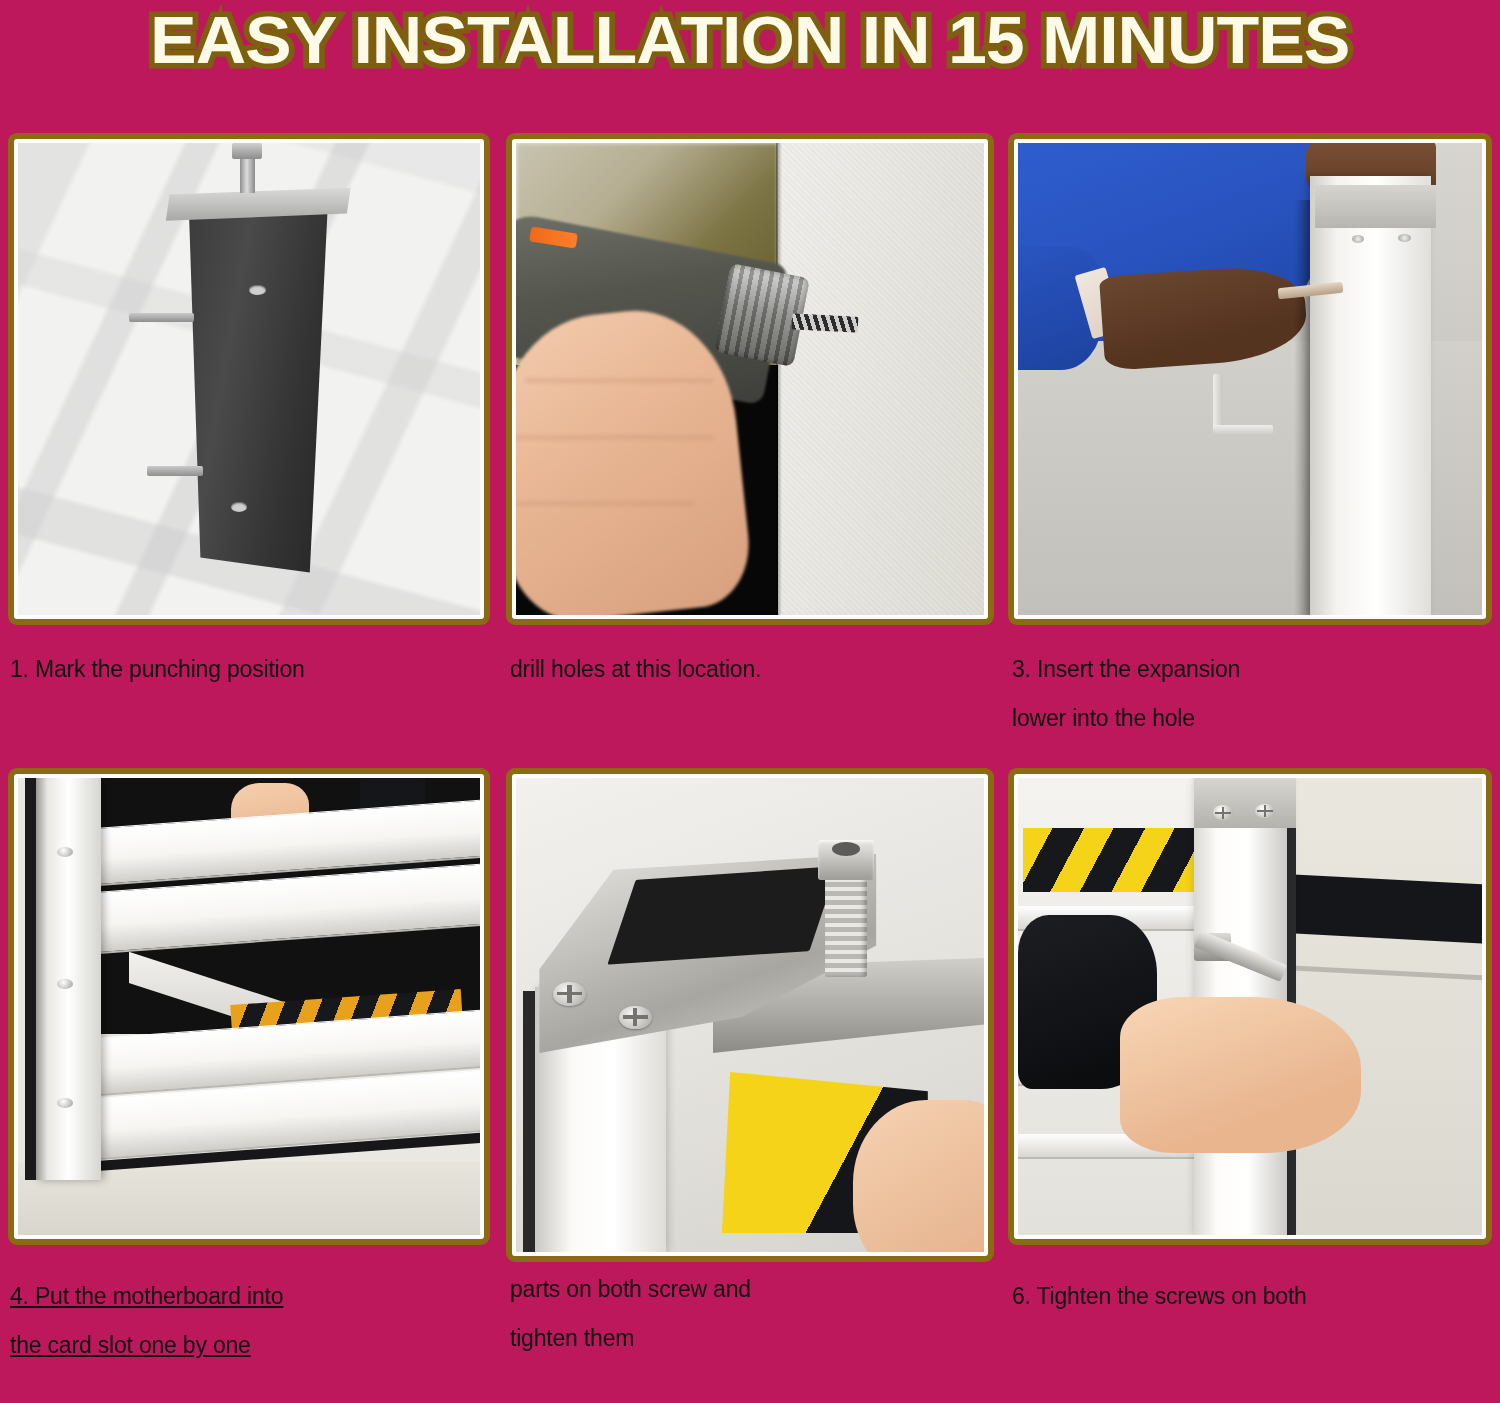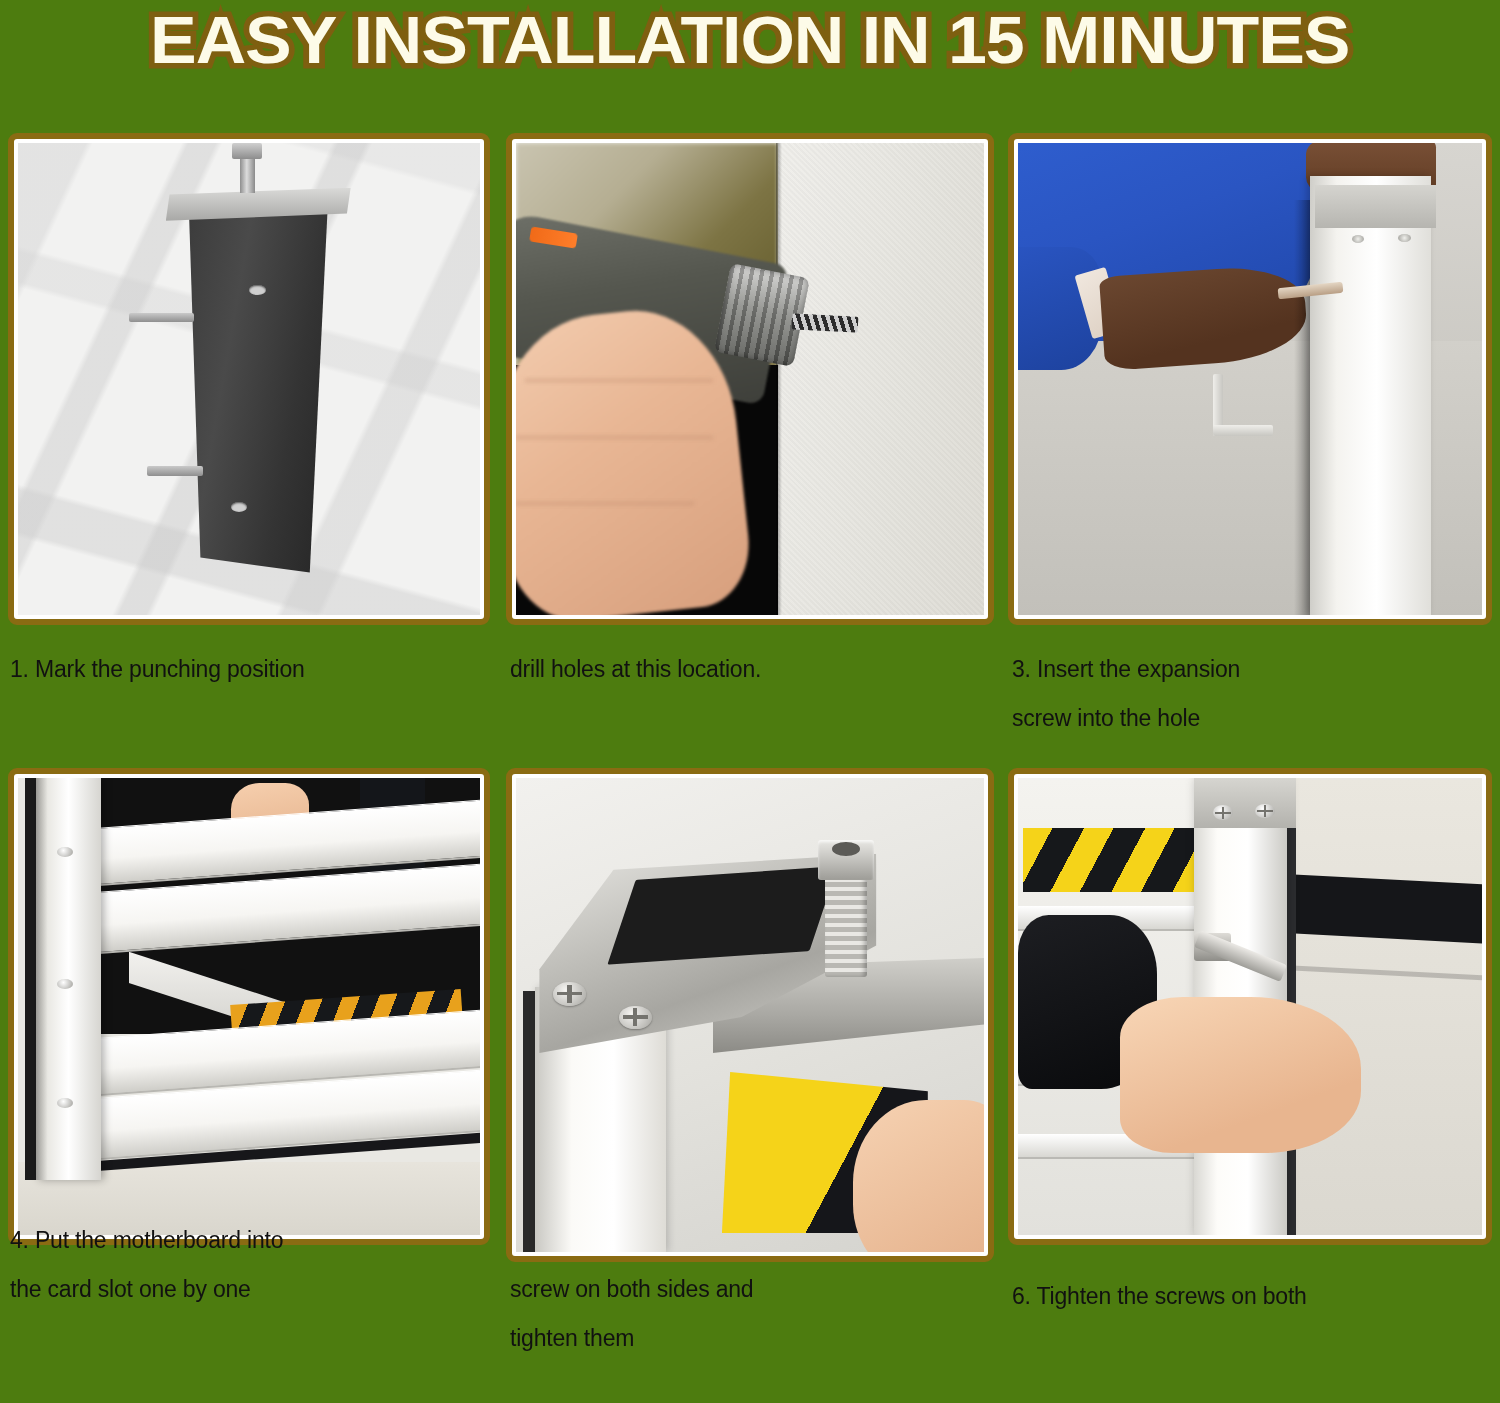--- a/index.html
+++ b/index.html
@@ -3,21 +3,21 @@
 <meta charset="utf-8">
 <style>
   html,body{margin:0;padding:0;}
   body{
     width:1500px;height:1403px;
     background:#ffffff;
     font-family:"Liberation Sans", sans-serif;
     overflow:hidden;
     position:relative;
   }
-  #page{position:relative;width:1500px;height:1403px;background:#4d7c0f;}
+  #page{position:relative;width:1500px;height:1403px;background:#be185d;}
 
   
   .title-bar{
     position:absolute;left:0;top:0;width:1500px;height:100px;
     display:flex;align-items:flex-start;justify-content:center;
   }
   .title-text{
     margin-top:2px;
     font-family:"Liberation Sans", sans-serif;
     font-weight:bold;
@@ -340,21 +340,21 @@
           <div class="p3-tool"></div>
           <div class="p3-key">
               <div class="v"></div>
               <div class="h"></div>
             </div>
         </div>
       </div>
     </div>
     <div class="caption" style="left:1012px;top:645px;width:486px;">
       <span class="ln">3. Insert the expansion</span>
-      <span class="ln">screw into the hole</span>
+      <span class="ln">lower into the hole</span>
     </div>
 
     <div class="cell" style="left:8px;top:768px;width:482px;height:477px;">
       <div class="frame" style="width:482px;height:477px;">
         <div class="photo">
           <div class="p4-bg"></div>
           <div class="p4-dark"></div>
           <div class="p4-floor"></div>
           <div class="p4-leg"></div>
           <div class="p4-hand"></div>
@@ -366,21 +366,21 @@
           <div class="p4-board b4"></div>
           <div class="p4-baseline"></div>
           <div class="p4-postdark"></div>
           <div class="p4-post"></div>
           <div class="p4-postscrew a"></div>
           <div class="p4-postscrew b"></div>
           <div class="p4-postscrew c"></div>
         </div>
       </div>
     </div>
-    <div class="caption" style="left:10px;top:1216px;width:480px;">
+    <div class="caption" style="left:10px;top:1272px;width:480px;text-decoration:underline;">
       <span class="ln">4. Put the motherboard into</span>
       <span class="ln">the card slot one by one</span>
     </div>
 
     <div class="cell" style="left:506px;top:768px;width:488px;height:494px;">
       <div class="frame" style="width:488px;height:494px;">
         <div class="photo">
           <div class="p5-bg"></div>
           <div class="p5-hazard"></div>
           <div class="p5-hand"></div>
@@ -397,21 +397,21 @@
               <div class="cross2"></div>
             </div>
           <div class="p5-scr s2">
               <div class="cross"></div>
               <div class="cross2"></div>
             </div>
         </div>
       </div>
     </div>
     <div class="caption" style="left:510px;top:1265px;width:490px;">
-      <span class="ln">screw on both sides and</span>
+      <span class="ln">parts on both screw and</span>
       <span class="ln">tighten them</span>
     </div>
 
     <div class="cell" style="left:1008px;top:768px;width:484px;height:477px;">
       <div class="frame" style="width:484px;height:477px;">
         <div class="photo">
           <div class="p6-bg"></div>
           <div class="p6-wall"></div>
           <div class="p6-base"></div>
           <div class="p6-floorline"></div>

